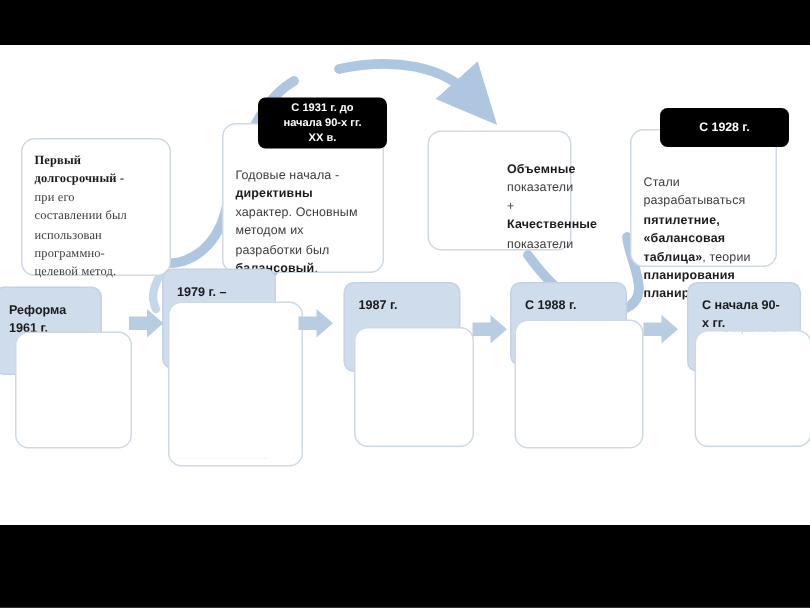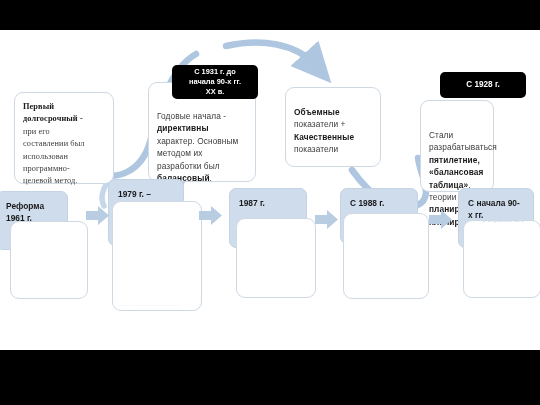--- a/index.html
+++ b/index.html
@@ -163,29 +163,29 @@
       </div>
     </div>
 
     <div class="badge" style="left:172px; top:35px; width:86px; height:34px; flex-direction:column; line-height:10px; font-size:7.4px;">
       <span>С 1931 г. до</span>
       <span>начала 90-х гг.</span>
       <span>XX в.</span>
     </div>
 
     <div class="callout" style="left:285px; top:57px; width:96px; height:80px;">
-      <div class="body" style="top:18px;">
+      <div class="body" style="top:18px;margin-left:44px;">
         <b>Объемные</b><br>
         <span>показатели +</span><br>
         <b>Качественные</b><br>
         <span>показатели</span>
       </div>
     </div>
 
-    <div class="callout" style="left:420px; top:70px; width:74px; height:92px;">
+    <div class="callout" style="left:420px; top:56px; width:98px; height:92px;">
       <div class="body" style="top:28px;">
         <span>Стали</span><br>
         <span>разрабатываться</span><br>
         <b>пятилетние,</b><br>
         <b>«балансовая</b><br>
         <b>таблица»</b><span>, теории</span><br>
         <b>планирования</b><br>
         <b>планирования</b>
       </div>
     </div>

